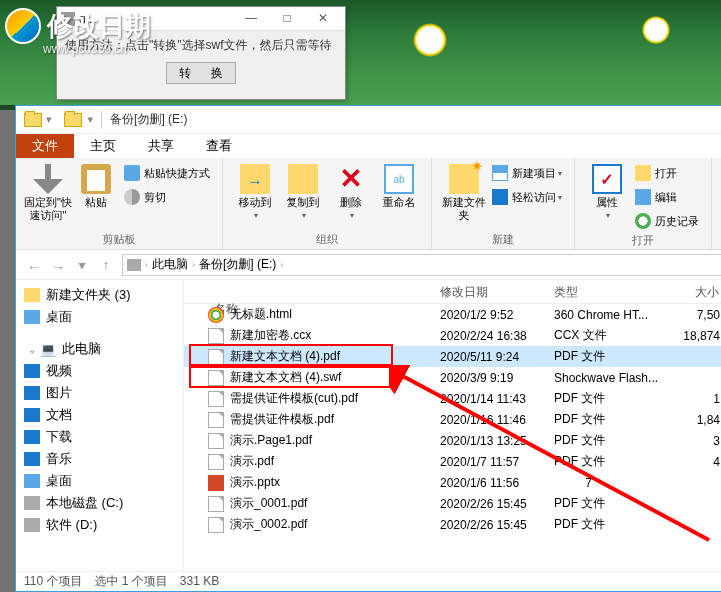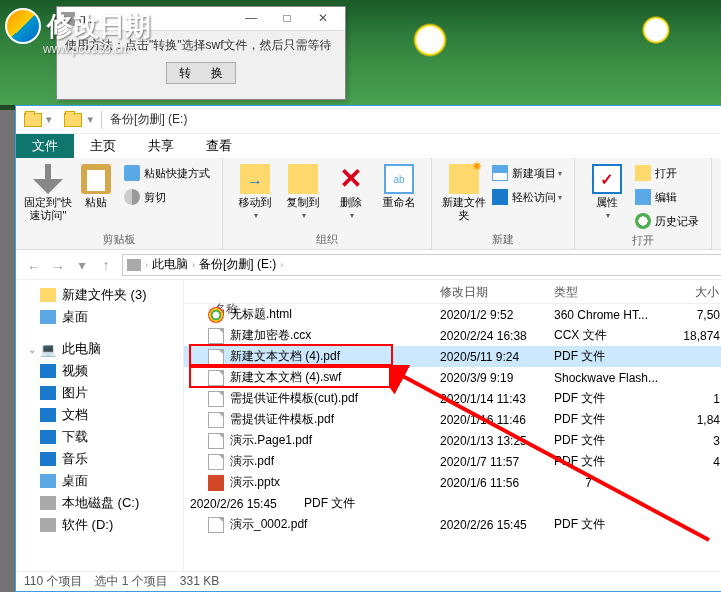--- a/index.html
+++ b/index.html
@@ -30,21 +30,21 @@
 
 .exp-titlebar { height: 28px; background: #fff; display: flex; align-items: center; border-bottom: 1px solid #eee; }
 .folder-ico { width: 18px; height: 14px; background: #ffd96b; border: 1px solid #d4a800; margin: 0 4px 0 8px; position: relative; }
 .folder-ico::before { content: ''; position: absolute; top: -3px; left: 0; width: 8px; height: 3px; background: #ffd96b; border: 1px solid #d4a800; border-bottom: none; }
 .vbar { width: 1px; height: 18px; background: #ccc; margin: 0 8px; }
 .exp-title { font-size: 12px; color: #333; }
 
 
 .exp-menu { height: 24px; background: #fff; display: flex; align-items: center; font-size: 13px; }
 .exp-menu .tab { padding: 3px 16px; cursor: pointer; }
-.exp-menu .tab.active { background: #0f766e; color: #fff; }
+.exp-menu .tab.active { background: #c2410c; color: #fff; }
 
 
 .ribbon { height: 92px; background: #f5f5f5; border-bottom: 1px solid #ddd; display: flex; font-size: 11px; }
 .ribbon-group { border-right: 1px solid #ddd; padding: 2px 8px; display: flex; flex-direction: column; }
 .ribbon-group .grp-body { flex: 1; display: flex; align-items: flex-start; }
 .ribbon-group .grp-label { text-align: center; color: #666; height: 16px; line-height: 16px; }
 .big-btn { display: flex; flex-direction: column; align-items: center; width: 48px; padding-top: 4px; cursor: pointer; text-align: center; line-height: 13px; }
 .big-btn .ico { width: 30px; height: 30px; margin-bottom: 2px; }
 .small-btns { display: flex; flex-direction: column; gap: 2px; padding-top: 2px; }
 .small-btn { display: flex; align-items: center; height: 22px; padding: 0 4px; cursor: pointer; white-space: nowrap; }
@@ -78,21 +78,21 @@
 
 .addressbar { height: 30px; display: flex; align-items: center; padding: 0 6px; border-bottom: 1px solid #eee; }
 .nav-arrow { width: 24px; height: 24px; text-align: center; line-height: 24px; color: #999; cursor: pointer; font-size: 14px; }
 .addr-box { flex: 1; height: 22px; border: 1px solid #ccc; margin: 0 4px; display: flex; align-items: center; font-size: 12px; padding: 0 4px; }
 .addr-box .seg { padding: 0 4px; cursor: pointer; }
 .addr-box .sep { color: #999; font-size: 9px; }
 
 
 .exp-body { display: flex; height: calc(100% - 28px - 24px - 92px - 30px - 20px); }
 .nav-pane { width: 168px; border-right: 1px solid #eee; overflow: hidden; font-size: 13px; padding-top: 4px; }
-.nav-item { display: flex; align-items: center; height: 22px; padding-left: 24px; cursor: pointer; }
+.nav-item { display: flex; align-items: center; height: 22px; padding-left: 8px; cursor: pointer; }
 .nav-item .nico { width: 16px; height: 14px; margin-right: 6px; }
 .nico-folder { background: #ffd96b; }
 .nico-desktop { background: #5aa9e6; }
 .nico-video { background: #1979ca; }
 .nico-pic { background: #1979ca; }
 .nico-doc { background: #1979ca; }
 .nico-down { background: #1979ca; }
 .nico-music { background: #1979ca; }
 .nico-drive { background: #aaa; }
 .nav-item.hdr { font-weight: normal; padding-left: 12px; }
@@ -415,20 +415,24 @@
           </div>
           <div class="file-row">
             <div class="col-name-inner">
               <div class="fico fico-pptx"></div>
               <span>演示.pptx</span>
             </div>
             <div class="col col-date">2020/1/6 11:56</div>
             <div class="col col-size">7</div>
           </div>
           <div class="file-row">
+            <div class="col-name-inner">
+              <div class="fico fico-generic"></div>
+              <span>演示_0001.pdf</span>
+            </div>
             <div class="col col-date">2020/2/26 15:45</div>
             <div class="col col-type">PDF 文件</div>
             <div class="col col-size"></div>
           </div>
           <div class="file-row">
             <div class="col-name-inner">
               <div class="fico fico-generic"></div>
               <span>演示_0002.pdf</span>
             </div>
             <div class="col col-date">2020/2/26 15:45</div>

